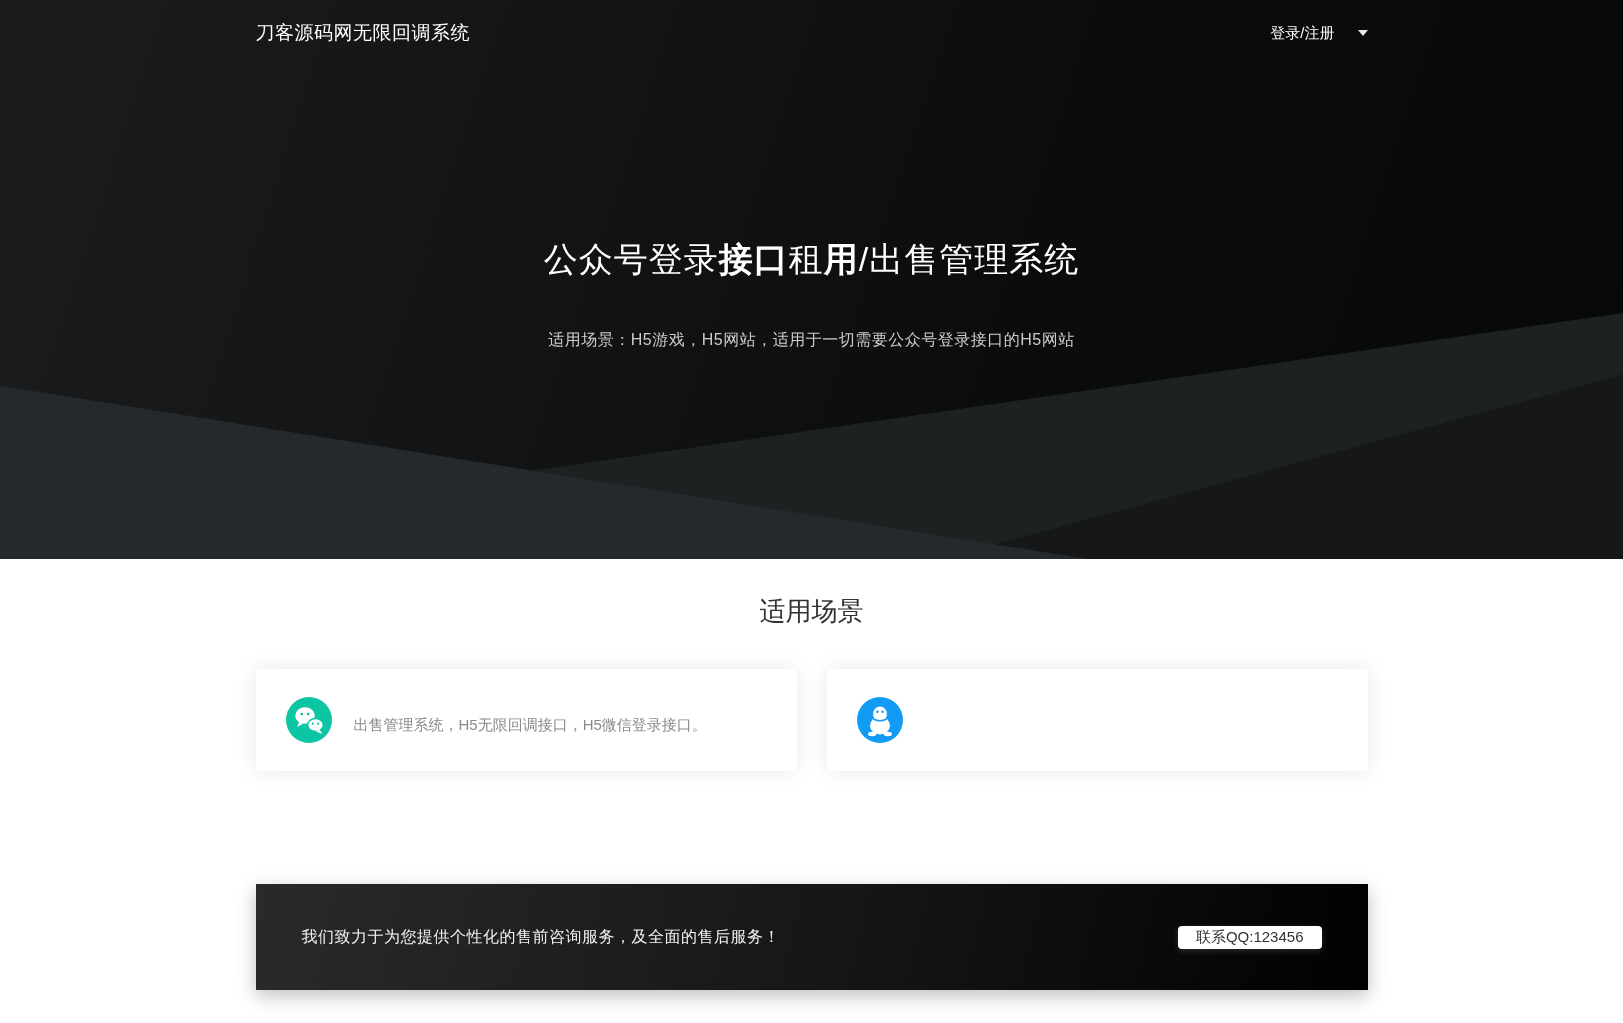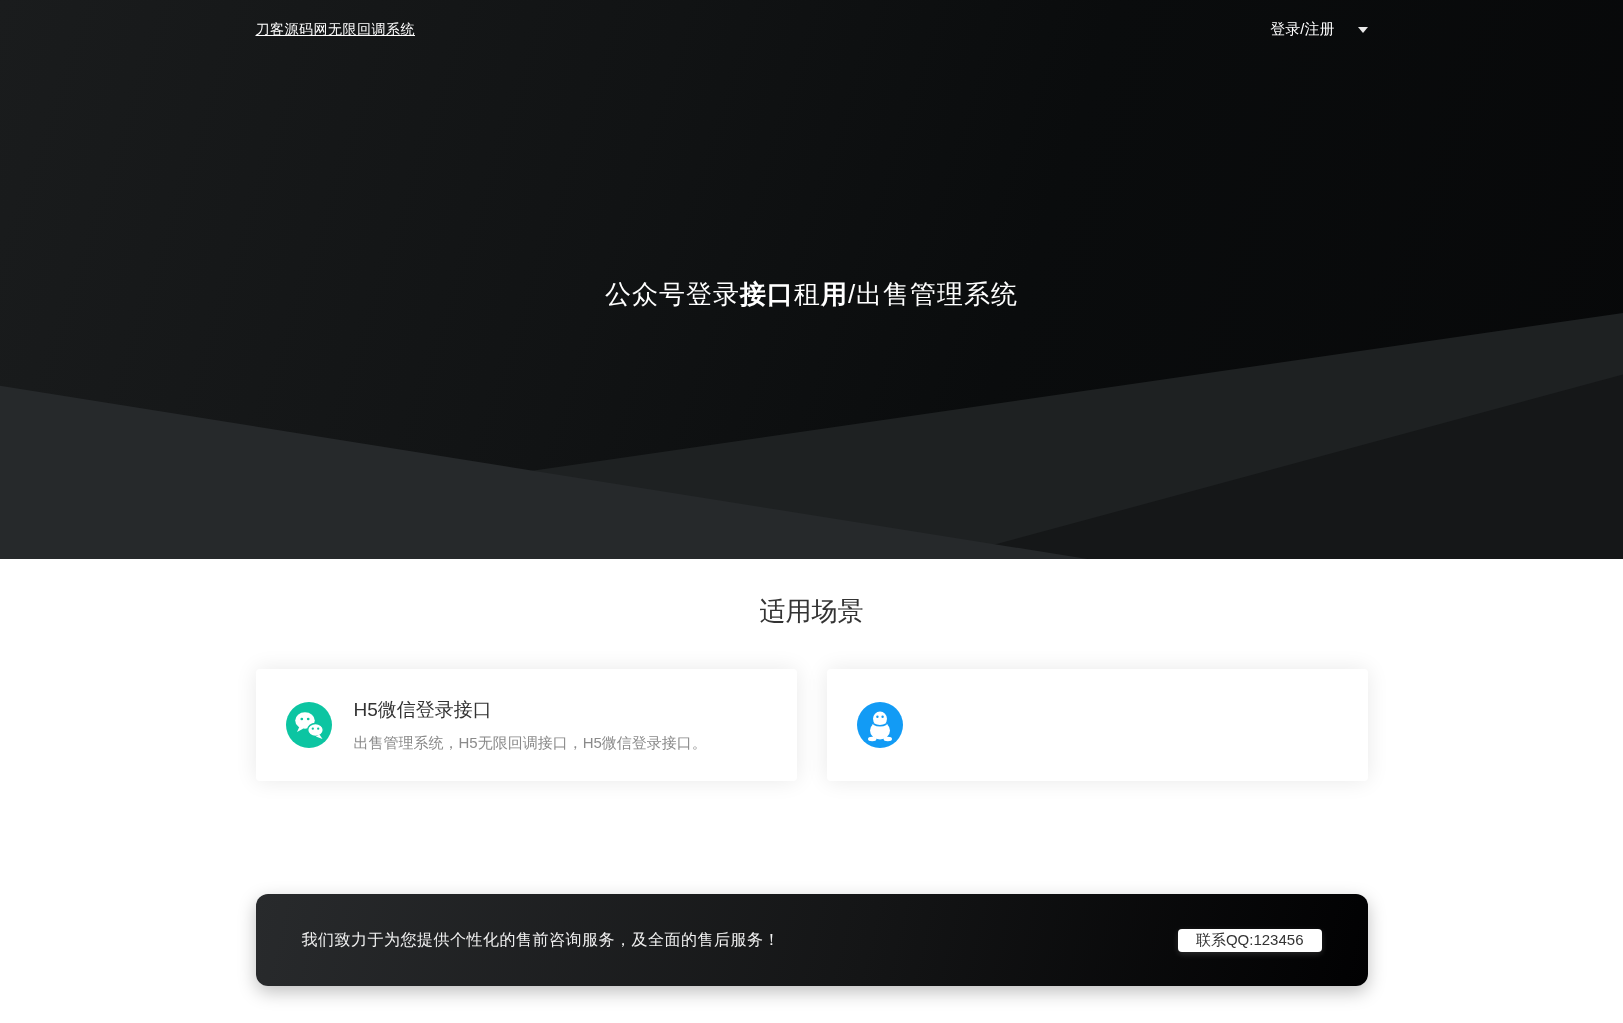--- a/index.html
+++ b/index.html
@@ -11,43 +11,43 @@
   
   .hero { position:relative; height:559px; overflow:hidden;
     background:linear-gradient(108deg,#1a1c1d 0%,#111314 38%,#0a0c0d 62%,#070809 100%); }
   .facet { position:absolute; inset:0; }
   .facet-b { background:#1e2122; clip-path:polygon(0 98%, 100% 56%, 100% 100%, 0 100%); }
   .facet-c { background:#151718; clip-path:polygon(58% 100%, 100% 67%, 100% 100%); }
   .facet-a { background:#26292b; clip-path:polygon(0 69%, 67% 100%, 0 100%); }
 
   .topbar { position:absolute; top:0; left:0; right:0; z-index:5; }
   .topbar-inner { display:flex; justify-content:space-between; align-items:center; padding-top:20px; }
-  .brand { color:#fff; font-size:14px; letter-spacing:.5px;text-decoration:underline; }
+  .brand { color:#fff; font-size:19px; letter-spacing:.5px; }
   .login { display:flex; align-items:center; gap:23px; color:#fff; font-size:15px; cursor:pointer; }
   .caret { width:0; height:0; border-left:5px solid transparent; border-right:5px solid transparent;
     border-top:6px solid #e8e8e8; }
 
   .hero-title { position:absolute; z-index:5; top:237px; left:0; right:0;
-    text-align:center; color:#fff; font-size:26px; font-weight:400; letter-spacing:1px;margin-top:40px; }
+    text-align:center; color:#fff; font-size:34px; font-weight:400; letter-spacing:1px; }
   .hero-title b { font-weight:700; }
   .hero-sub { position:absolute; z-index:5; top:330px; left:0; right:0;
     text-align:center; color:#cbcccd; font-size:16px; letter-spacing:.5px; }
 
   
   .products { padding-top:37px; }
   .products h2 { text-align:center; font-size:26px; font-weight:400; color:#333; line-height:1.2; }
   .card-row { display:flex; gap:30px; margin-top:42px; }
   .card { flex:1; background:#fff; border-radius:4px; padding:28px 30px;
     box-shadow:0 0 22px rgba(0,0,0,.09); display:flex; align-items:center; gap:22px; }
   .card-icon { width:46px; height:46px; flex:0 0 46px; }
   .card-title { font-size:19px; color:#333; }
   .card-desc { font-size:15px; color:#8a8a8a; margin-top:11px; }
 
   
-  .banner { margin-top:113px; height:92px; border-radius:12px;
+  .banner { margin-top:113px; height:106px; border-radius:0;
     background:linear-gradient(103deg,#282a2c 0%,#141516 55%,#010102 100%);
     display:flex; align-items:center; justify-content:space-between; padding:0 46px;
     box-shadow:0 6px 18px rgba(0,0,0,.25); }
   .banner-text { color:#f2f2f2; font-size:16px; letter-spacing:.5px; }
   .banner-btn { background:#fff; color:#333; font-size:15px; border:none; border-radius:4px;
     padding:2px 18px; cursor:pointer; box-shadow:0 2px 6px rgba(255,255,255,.15); }
 </style>
 </head>
 <body>
 
@@ -61,41 +61,41 @@
       <div class="brand">刀客源码网无限回调系统</div>
       <div class="login">
         <span>登录/注册</span>
         <span class="caret"></span>
       </div>
     </div>
   </div>
 
   <h1 class="hero-title"><span>公众号登录</span><b>接口</b><span>租</span><b>用</b><span>/出售管理系统</span></h1>
 
+  <p class="hero-sub">适用场景：H5游戏，H5网站，适用于一切需要公众号登录接口的H5网站</p>
 </div>
 
 <div class="products">
   <h2>适用场景</h2>
 
   <div class="container card-row">
 
     <div class="card">
       <svg class="card-icon" viewBox="0 0 46 46">
         <circle cx="23" cy="23" r="23" fill="var(--wechat-green)"></circle>
         <ellipse cx="19" cy="18.5" rx="9.8" ry="8.2" fill="#fff"></ellipse>
         <path d="M13.5 24.5 L11 30 L17.5 26.5 Z" fill="#fff"></path>
         <circle cx="15.8" cy="17" r="1.35" fill="var(--wechat-green)"></circle>
         <circle cx="22.2" cy="17" r="1.35" fill="var(--wechat-green)"></circle>
         <ellipse cx="29.5" cy="28" rx="7.8" ry="6.5" fill="#fff" stroke="var(--wechat-green)" stroke-width="1.4"></ellipse>
         <path d="M33.5 32.5 L36.5 37 L29.8 34.5 Z" fill="#fff"></path>
         <circle cx="26.8" cy="26.7" r="1.15" fill="var(--wechat-green)"></circle>
         <circle cx="32.2" cy="26.7" r="1.15" fill="var(--wechat-green)"></circle>
       </svg>
       <div>
-        <div class="card-title">H5微信登录接口</div>
         <div class="card-desc">出售管理系统，H5无限回调接口，H5微信登录接口。</div>
       </div>
     </div>
 
     <div class="card">
       <svg class="card-icon" viewBox="0 0 46 46">
         <circle cx="23" cy="23" r="23" fill="var(--qq-blue)"></circle>
         <ellipse cx="23" cy="16.8" rx="7" ry="7.2" fill="#fff"></ellipse>
         <ellipse cx="23" cy="28.5" rx="10" ry="9" fill="#fff"></ellipse>
         <ellipse cx="15.2" cy="37" rx="4.2" ry="2.2" fill="#fff"></ellipse>

